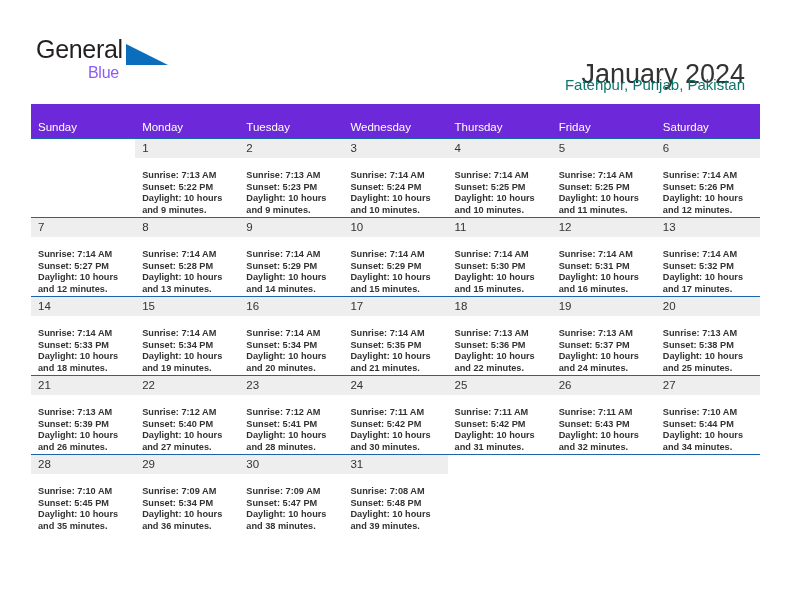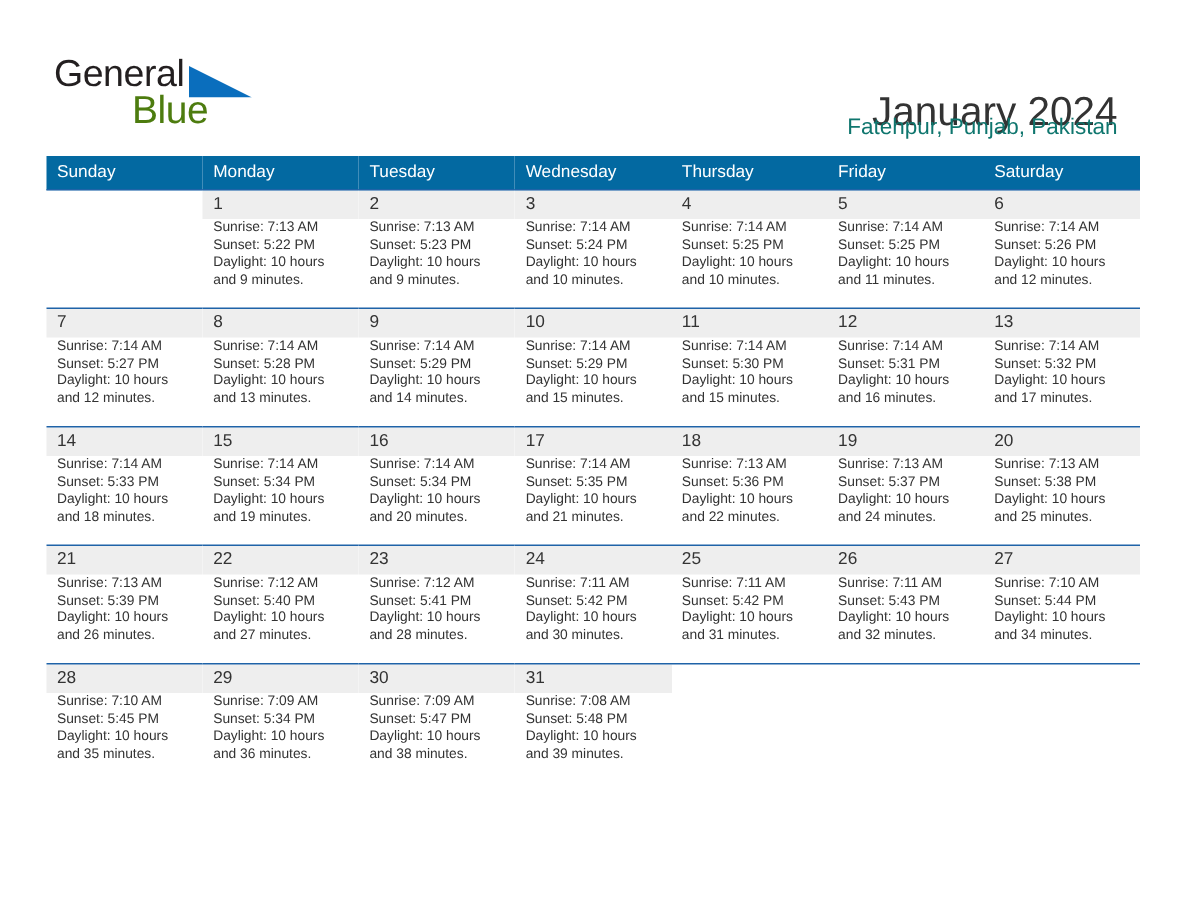--- a/index.html
+++ b/index.html
@@ -21,21 +21,21 @@
     width:180px;height:54px;
   }
   .logo-general{
     position:absolute;left:0;top:0;
     font-size:25px;letter-spacing:-0.3px;color:#231f20;
     font-family:"Liberation Sans",sans-serif;
     line-height:26px;
   }
   .logo-blue{
     position:absolute;left:52px;top:24px;
-    font-size:26px;letter-spacing:-0.3px;color:#4d7c0f;
+    font-size:16px;letter-spacing:-0.3px;color:#8b5cf6;
     line-height:26px;
   }
   .logo-tri{
     position:absolute;left:90px;top:8px;width:42px;height:21px;
   }
 
   .title{
     position:absolute;right:36px;top:30px;
     text-align:right;
     font-size:27px;color:#333333;
@@ -53,26 +53,26 @@
 
   
   .cal{
     position:absolute;left:31px;top:104px;
     width:729px;
   }
   table.caltable{
     width:729px;border-collapse:collapse;table-layout:fixed;
   }
   thead th{
-    background:#0369a1;
+    background:#6d28d9;
     color:#ffffff;
     font-size:11.5px;
     font-weight:normal;
     text-align:left;
-    padding:5px 0 5px 7px;
+    padding:17px 0 5px 7px;
     height:10px;
     border:none;
   }
   td.daycell{
     vertical-align:top;
     border-top:1.4px solid #1f63a8;
     padding:0;
     height:78px;
     width:104.14px;
     background:#ffffff;
@@ -81,24 +81,25 @@
   .daynum{
     background:#eeeeee;
     font-size:11.5px;
     color:#333333;
     padding:3px 0 3px 7px;
     height:13px;
     line-height:13px;
   }
   td.empty .daynum{background:#ffffff;}
   .info{
-    padding:0 6px 0 7px;
+    padding:12px 6px 0 7px;
     font-size:9.2px;
     line-height:11.6px;
     color:#333333;
+    font-weight:bold;
   }
   .info div{white-space:nowrap;}
 </style>
 </head>
 <body>
 
 <div class="page">
 
   <div class="top">
 

